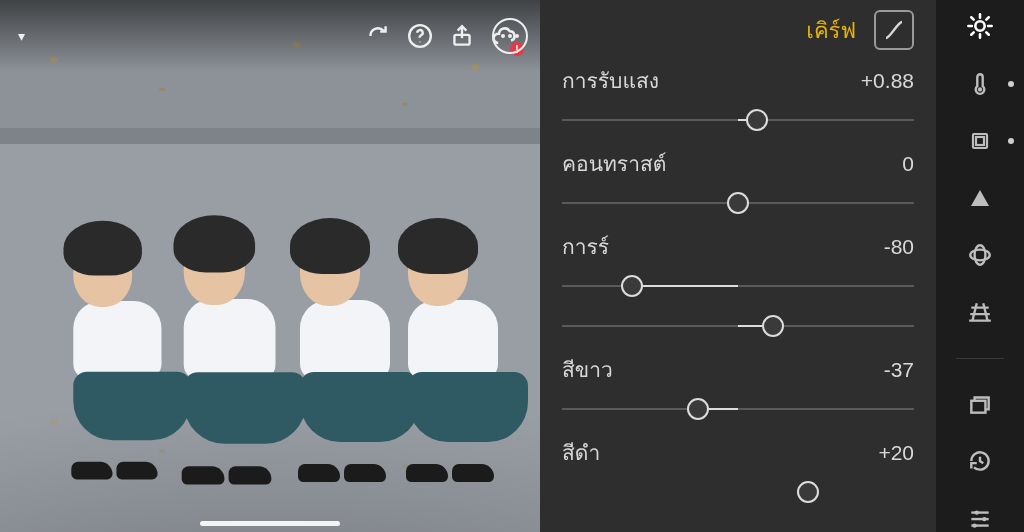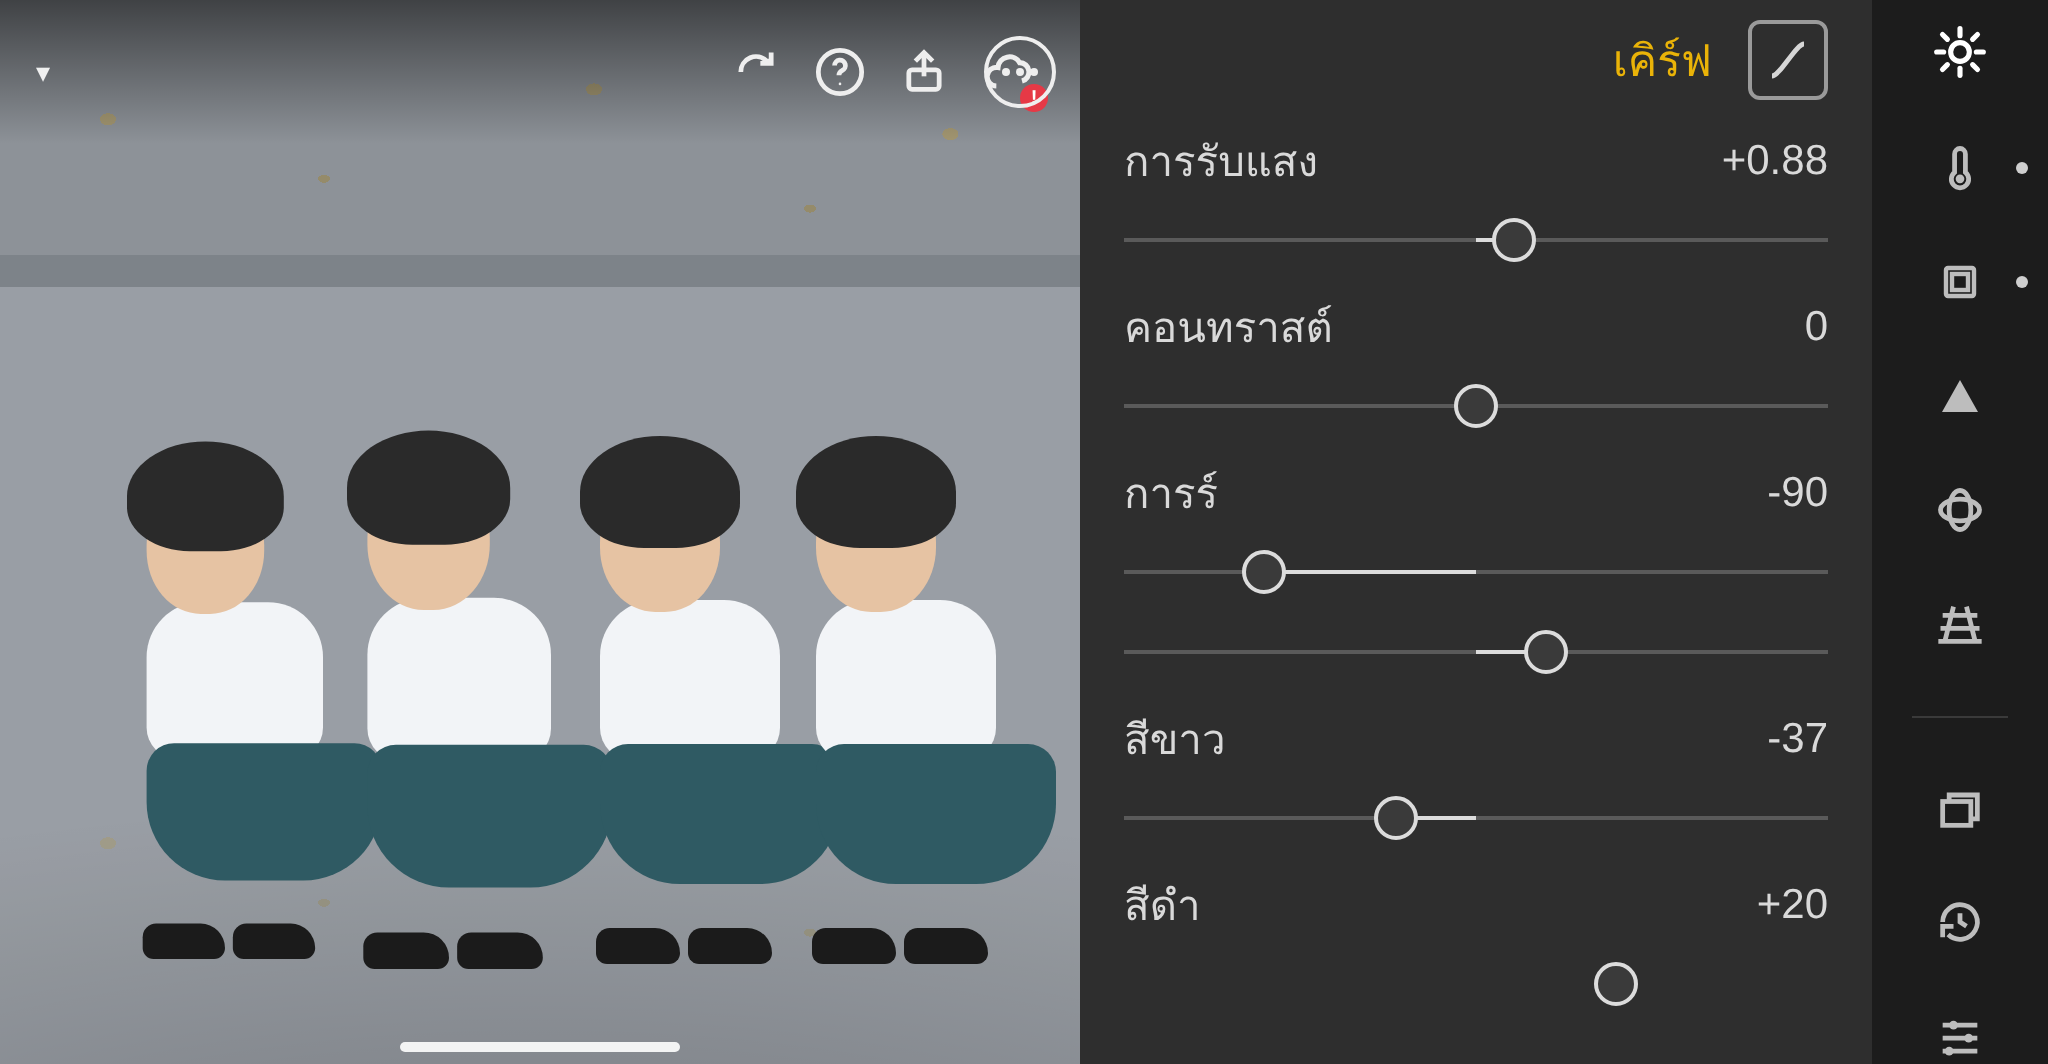--- a/index.html
+++ b/index.html
@@ -211,21 +211,21 @@
           </div>
           <div class="track">
             <div class="line"></div>
             <div class="fill" style="left: 50%; width: 0%;"></div>
             <div class="knob" style="left: 50%;"></div>
           </div>
         </div>
         <div class="row">
           <div class="row-top">
             <span class="name">การร์</span>
-            <span class="val">-90</span>
+            <span class="val">-80</span>
           </div>
           <div class="track">
             <div class="line"></div>
             <div class="fill" style="left: 20%; width: 30%;"></div>
             <div class="knob" style="left: 20%;"></div>
           </div>
         </div>
         <div class="row">
           <div class="track">
             <div class="line"></div>

